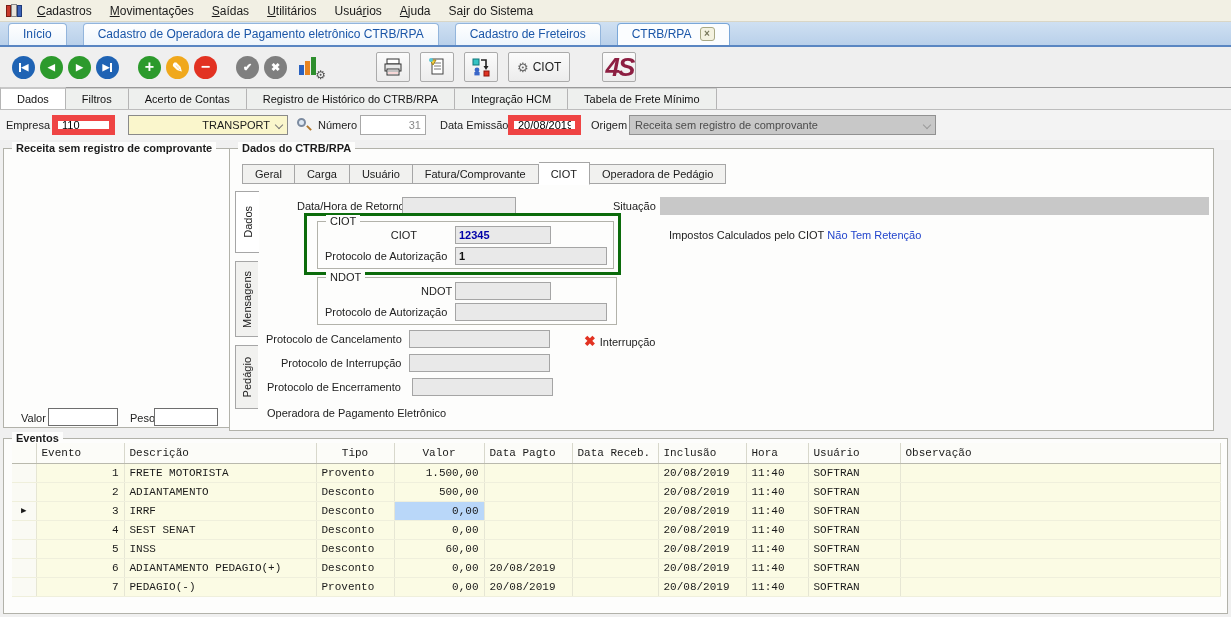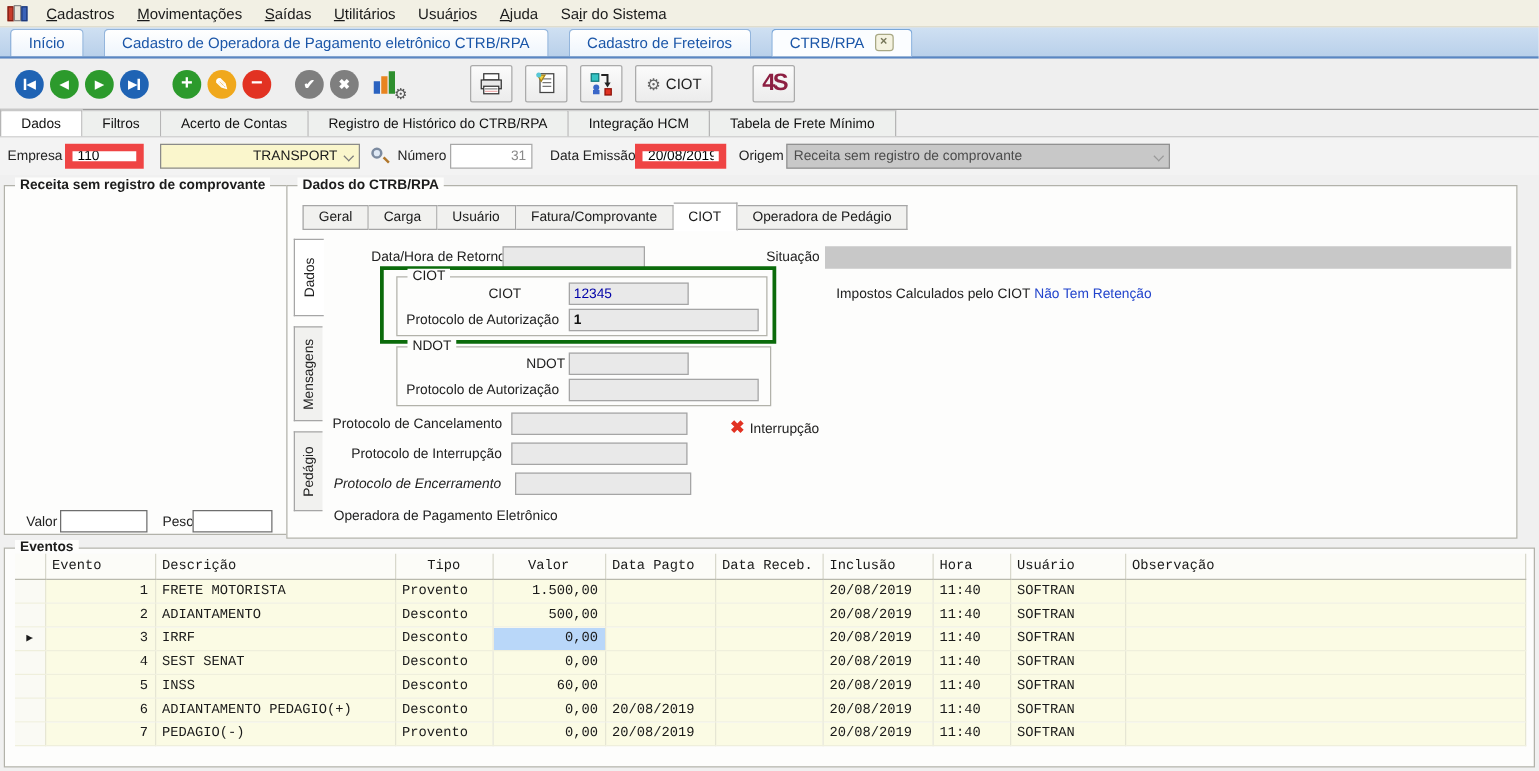--- a/index.html
+++ b/index.html
@@ -31,21 +31,21 @@
   .grp-gap { width:14px; }
   .chartico { position:relative; width:26px; height:24px; margin-left:6px; }
   .chartico .bar{position:absolute;bottom:4px;width:5px;}
   .chartico .ba{left:1px;height:10px;background:#2a62c0;}
   .chartico .bb{left:7px;height:14px;background:#e88420;}
   .chartico .bc{left:13px;height:18px;background:#2e8f2e;}
   .chartico .gear{position:absolute;right:-2px;bottom:-3px;font-size:12px;color:#555;}
   .tbtn { height:30px; min-width:34px; background:linear-gradient(#fbfbfb,#ececec); border:1px solid #ababab; border-radius:2px; display:flex; align-items:center; justify-content:center; gap:4px; margin-right:10px; }
   .tbtn.wide { padding:0 8px; font-size:12px; color:#222; }
   .gearglyph { font-size:13px; color:#666; line-height:1; }
-  .logomark { font-weight:bold; color:#8d1f42; font-size:19px; letter-spacing:-2px; }
+  .logomark { font-weight:bold; font-style:italic; color:#8d1f42; font-size:26px; letter-spacing:-2px; }
 
   
   .subtabs { position:absolute; left:0; top:88px; width:1231px; height:22px; background:#f0f0f0; border-bottom:1px solid #bdbdbd; display:flex; align-items:flex-end; }
   .subtab { height:21px; padding:4px 16px 0 16px; border-right:1px solid #b5b5b5; border-top:1px solid #cfcfcf; color:#111; background:#eef0ee; }
   .subtab:first-child{ border-left:1px solid #b5b5b5; }
   .subtab.active { background:#ffffff; border-top:2px solid #c8c8c8; height:22px; font-weight:bold; }
 
   
   .formrow { position:absolute; left:0; top:110px; width:1231px; height:30px; background:#f3f3f3; }
   .flabel { position:absolute; top:9px; font-size:11px; color:#222; white-space:nowrap; }
@@ -72,21 +72,21 @@
 
   
   .vtab { position:absolute; left:0; width:23px; border:1px solid #a6a6a6; border-right:none; background:#f1f1ef; display:flex; align-items:center; justify-content:center; }
   .vtab span { writing-mode:vertical-rl; transform:rotate(180deg); white-space:nowrap; color:#222; }
   .vtab.active { background:#fff; width:24px; }
 
   .lbl { position:absolute; white-space:nowrap; color:#222; }
   .inp { position:absolute; height:18px; border:1px solid #a5a5a5; background:#ebebeb; font-family:"Liberation Sans",sans-serif; font-size:11px; padding:0 3px; }
   .greenbox { position:absolute; border:3px solid #0b6b0b; background:transparent; }
   .bluetxt { color:#2244cc; }
-  .navyval { color:#0000a8; font-weight:normal; }
+  .navyval { color:#0000a8; font-weight:bold; }
   .boldval { font-weight:bold; color:#111; }
   .redx { color:#e23222; font-weight:bold; font-size:14px; margin-right:4px; }
 
   
   .evt-table { position:absolute; left:8px; top:4px; right:6px; border-collapse:collapse; table-layout:fixed; width:calc(100% - 14px);font-family:Liberation Mono, monospace; }
   .evt-table th { font-weight:normal; text-align:left; background:#fcfcf8; border-right:1px solid #d8d8cc; border-bottom:1px solid #b9b9ad; height:20px; padding:0 5px; color:#1a1a1a; }
   .evt-table td { background:#fbfbe4; border-right:1px solid #e6e6d4; border-bottom:1px solid #efefdc; height:19px; padding:0 5px; white-space:nowrap; overflow:hidden; }
   .evt-table td.sel-col { background:#fafaf4; text-align:center; padding:0; font-size:9px; }
   .evt-table .num { text-align:right; }
   .evt-table th.cent { text-align:center; }
@@ -292,21 +292,21 @@
       <input class="inp ro" style="left: 137px; top: 25px; width: 152px;" value="">
     </div>
 
     <span class="lbl" style="left:36px; top:184px;">Protocolo de Cancelamento</span>
     <input class="inp ro" style="left: 179px; top: 181px; width: 141px;" value="">
     <span class="lbl" style="left:354px; top:184px;"><span class="redx">✖</span><span>Interrupção</span></span>
 
     <span class="lbl" style="left:51px; top:208px;">Protocolo de Interrupção</span>
     <input class="inp ro" style="left: 179px; top: 205px; width: 141px;" value="">
 
-    <span class="lbl" style="left:37px; top:232px;font-style:italic;">Protocolo de Encerramento</span>
+    <span class="lbl" style="left:37px; top:232px;">Protocolo de Encerramento</span>
     <input class="inp ro" style="left: 182px; top: 229px; width: 141px;" value="">
 
     <span class="lbl" style="left:37px; top:258px;">Operadora de Pagamento Eletrônico</span>
   </div>
 </div>
 
 <div class="gbox" style="left:3px; top:438px; width:1225px; height:176px; background:#fdfdfc;">
   <span class="legend">Eventos</span>
   <table class="evt-table">
     <colgroup>

